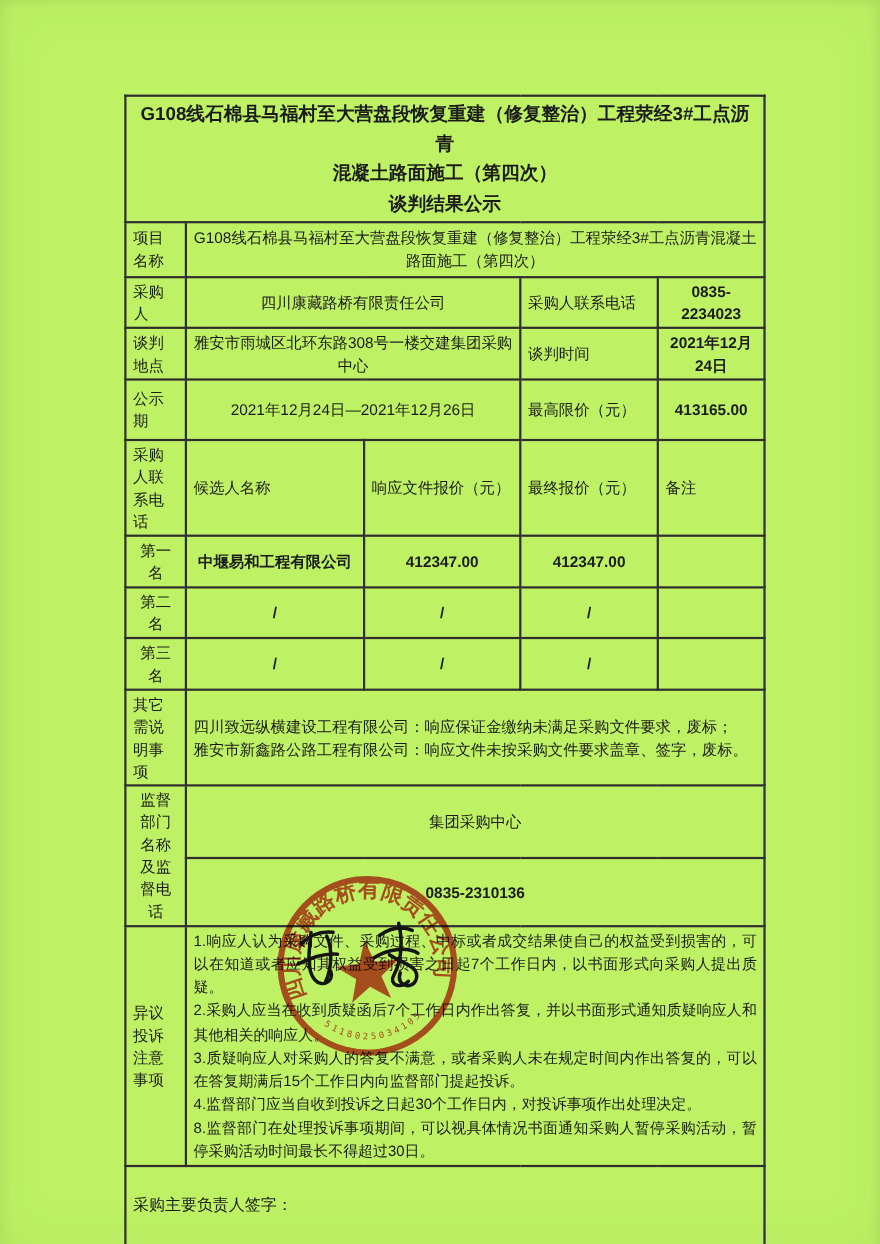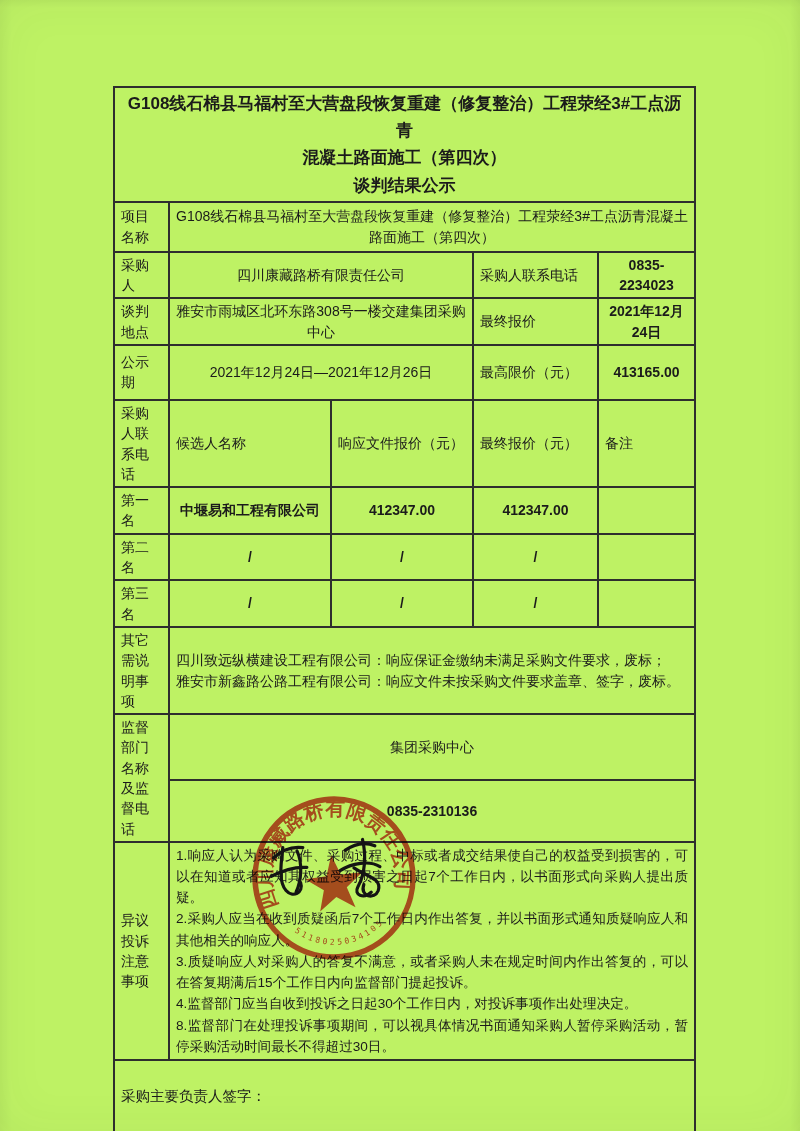--- a/index.html
+++ b/index.html
@@ -31,21 +31,21 @@
     border:2px solid #2e2e2e;
     vertical-align:middle;
     padding:2px 6px;
     overflow:hidden;
     color:#1b1b1b;
   }
 
   .title-cell { text-align:center; font-weight:bold; font-size:17px; line-height:1.6; padding:8px 10px; }
 
   .lbl { padding-left:5px; padding-right:2px;border-radius:22px; }
-  .lbl-c { padding:2px 2px;margin-left:16px; }
+  .lbl-c { text-align:center; padding:2px 2px;margin-left:16px; }
   .val-l { text-align:center; padding-left:8px; }
   .val-c { text-align:center;font-weight:bold; }
   .hdr-c { text-align:left;margin-top:28px; }
 
   .notes-cell { padding:4px 10px; line-height:1.5; }
   .obj-cell { padding:5px 9px; font-size:13.6px; line-height:1.56; vertical-align:top; }
   .obj-cell .obj-line { margin:0; text-align:justify; }
   .sign-cell { padding-left:16px; font-size:14.5px; }
 
   
@@ -96,21 +96,21 @@
     <tr style="height:35px">
       <td class="lbl">采购人</td>
       <td colspan="2" class="val-l">四川康藏路桥有限责任公司</td>
       <td class="hdr-c">采购人联系电话</td>
       <td class="val-c">0835-2234023</td>
     </tr>
 
     <tr style="height:44px">
       <td class="lbl">谈判地点</td>
       <td colspan="2" class="val-l">雅安市雨城区北环东路308号一楼交建集团采购中心</td>
-      <td class="hdr-c">最终报价</td>
+      <td class="hdr-c">谈判时间</td>
       <td class="val-c">2021年12月24日</td>
     </tr>
 
     <tr style="height:55px">
       <td class="lbl">公示期</td>
       <td colspan="2" class="val-l">2021年12月24日—2021年12月26日</td>
       <td class="hdr-c">最高限价（元）</td>
       <td class="val-c">413165.00</td>
     </tr>
 

